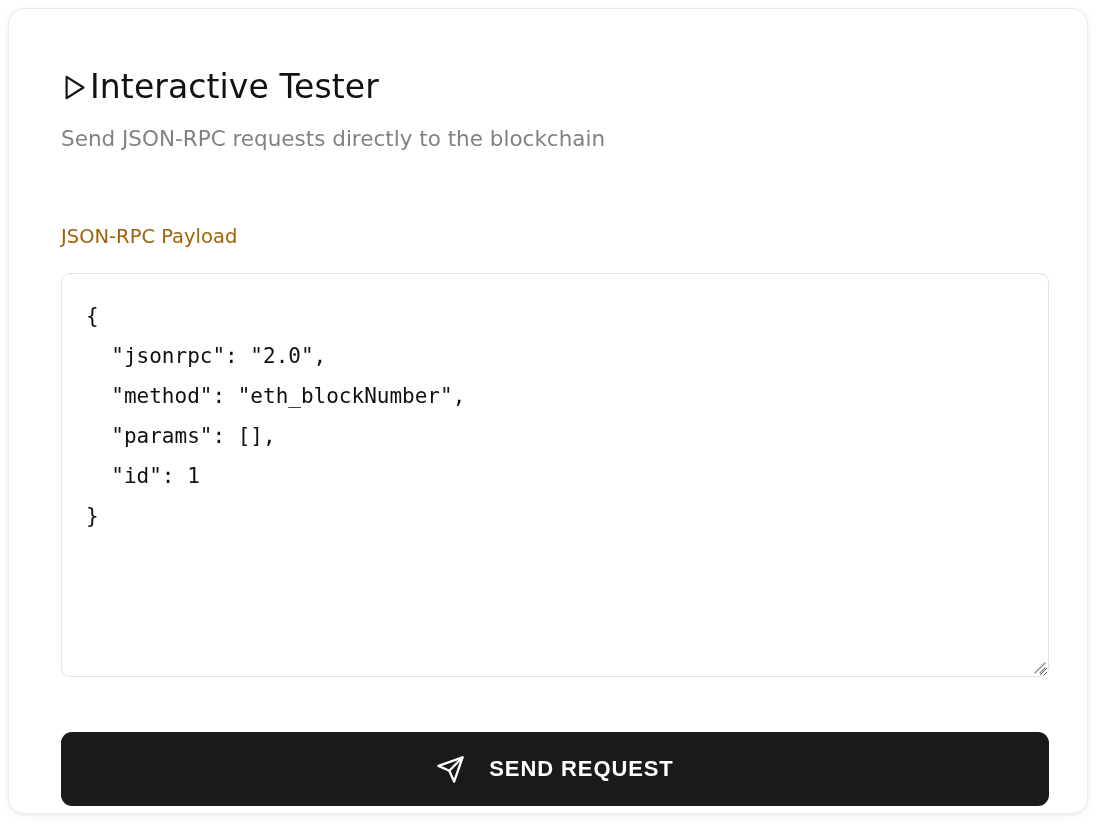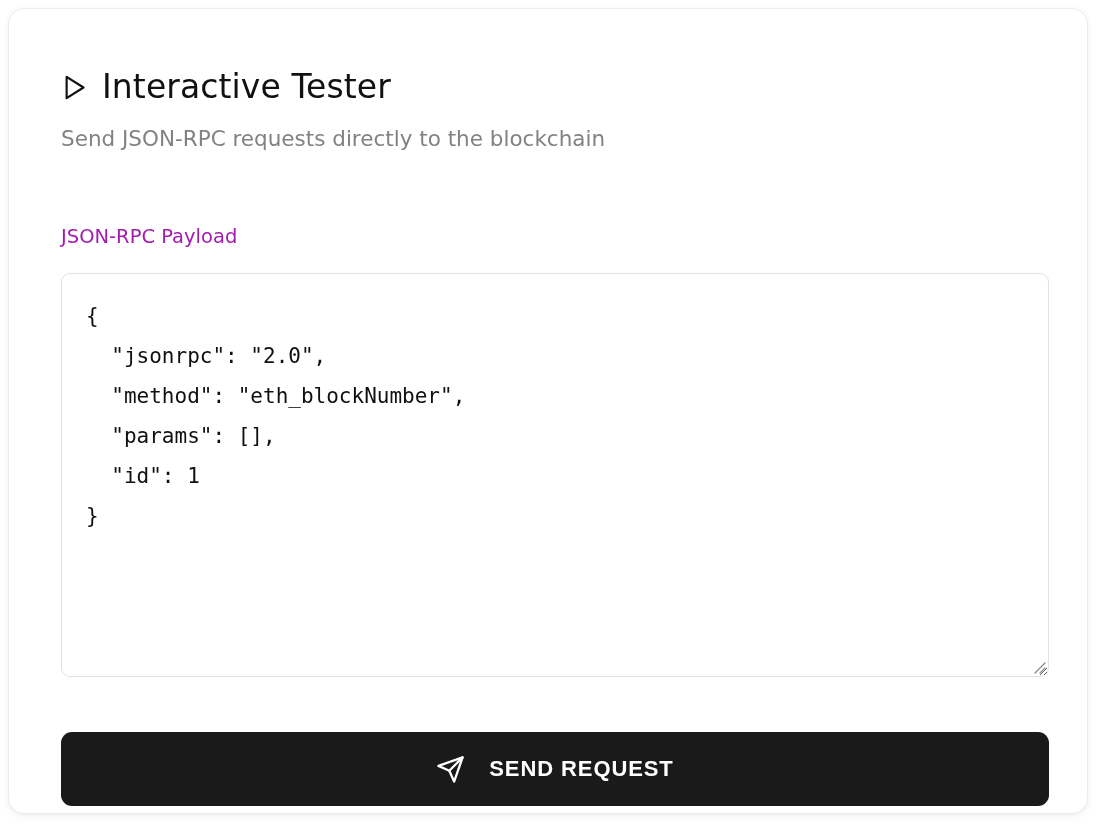--- a/index.html
+++ b/index.html
@@ -32,21 +32,21 @@
   
   .card-header {
     position: absolute;
     left: 52px;
     top: 56px;
     right: 40px;
   }
   .title-row {
     display: flex;
     align-items: center;
-    gap: 14px;
+    gap: 2px;
     height: 44px;
   }
   .play-icon {
     display: block;
     width: 27px;
     height: 29px;
     flex: none;
     margin-top: 1px;
   }
   .card-title {
@@ -67,21 +67,21 @@
   }
 
   
   .field-label {
     position: absolute;
     left: 52px;
     top: 215px;
     font-size: 19.5px;
     line-height: 26px;
     font-weight: 400;
-    color: #a21caf;
+    color: #a16207;
   }
 
   .payload-wrap {
     position: absolute;
     left: 52px;
     top: 264px;
     width: 988px;
     height: 404px;
   }
   #payload-textarea {

